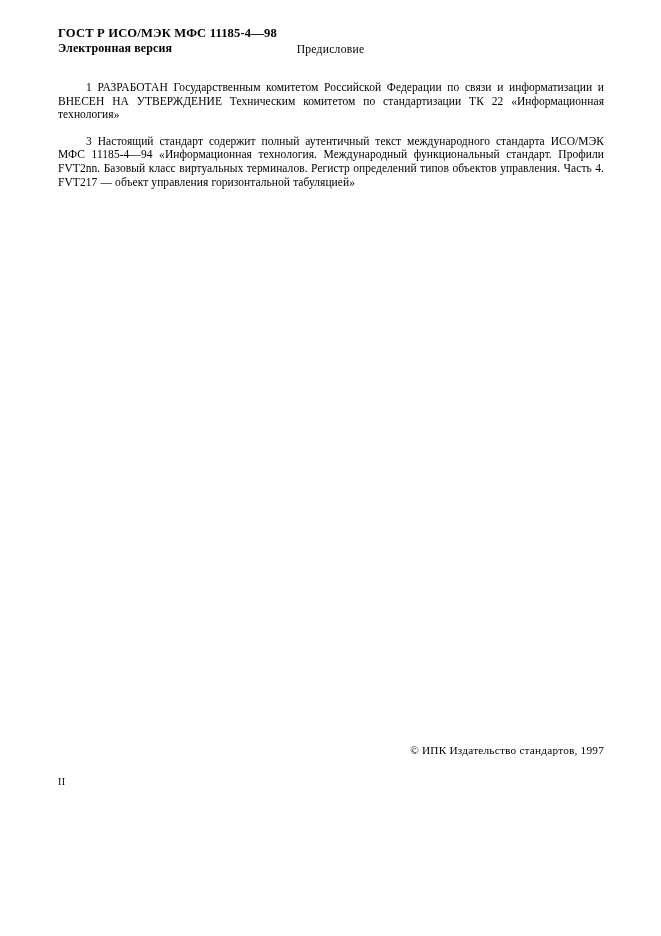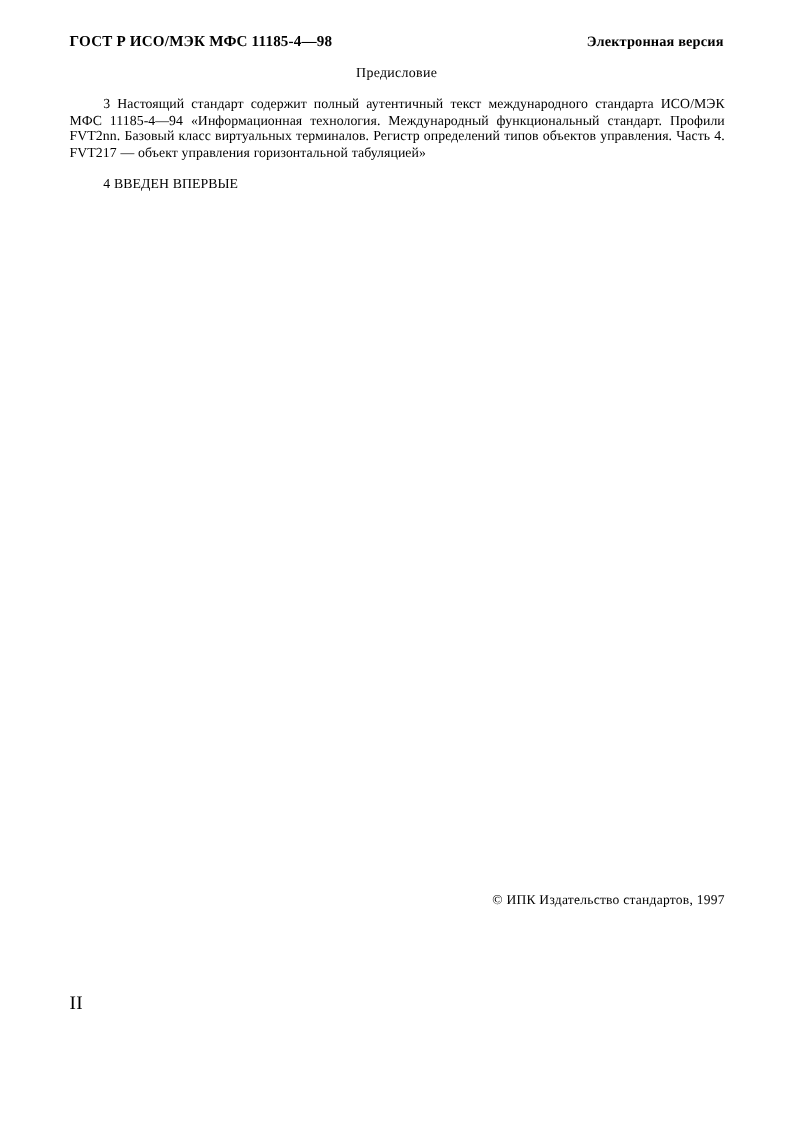--- a/index.html
+++ b/index.html
@@ -24,40 +24,41 @@
   }
 
   
   .running-head {
     position: absolute;
     top: 26px;
     left: 58px;
     right: 58px;
     height: 16px;
     display: flex;
-    align-items: flex-end;
+    align-items: flex-start;
     justify-content: space-between;
+    flex-direction: column;
   }
   .running-head .doc-code {
     font-weight: bold;
     font-size: 12.6px;
     letter-spacing: 0.15px;
     white-space: nowrap;
   }
   .running-head .edition-mark {
     font-weight: bold;
     font-size: 12px;
     letter-spacing: 0.1px;
     white-space: nowrap;
   }
 
   
   .section-title {
     position: absolute;
-    top: 54px;
+    top: 43px;
     left: 0;
     right: 0;
     text-align: center;
     font-size: 11.6px;
     letter-spacing: 0.25px;
   }
 
   
   .body-block {
     position: absolute;
@@ -96,41 +97,41 @@
     width: 546px;
     text-align: justify;
     text-justify: inter-word;
     font-size: 11.4px;
     line-height: 13.8px;
     text-indent: 28px;
     letter-spacing: 0.05px;
   }
   .folio {
     position: absolute;
-    top: 828px;
+    top: 776px;
     left: 58px;
-    font-size: 16px;
+    font-size: 10px;
     letter-spacing: 0.3px;
   }
 </style>
 </head>
 <body>
 
 <div id="page">
 
   <div class="running-head">
     <span class="doc-code">ГОСТ Р ИСО/МЭК МФС 11185-4—98</span>
     <span class="edition-mark">Электронная версия</span>
   </div>
 
   <div class="section-title">Предисловие</div>
 
   <div class="body-block">
+    <p class="clause">1  РАЗРАБОТАН Государственным комитетом Российской Федерации по связи и информатизации и ВНЕСЕН НА УТВЕРЖДЕНИЕ Техническим комитетом по стандартизации ТК 22 «Информационная технология»</p>
     <p class="clause">3 Настоящий стандарт содержит полный аутентичный текст международного стандарта ИСО/МЭК МФС 11185-4—94 «Информационная технология. Международный функциональный стандарт. Профили FVT2nn. Базовый класс виртуальных терминалов. Регистр определений типов объектов управления. Часть 4. FVT217 — объект управления горизонтальной табуляцией»</p>
-    <p class="clause no-justify">4 ВВЕДЕН ВПЕРВЫЕ</p>
   </div>
 
   <div class="imprint">© ИПК  Издательство стандартов, 1997</div>
 
 
   <div class="folio">II</div>
 
 </div>
 
 </body></html>

